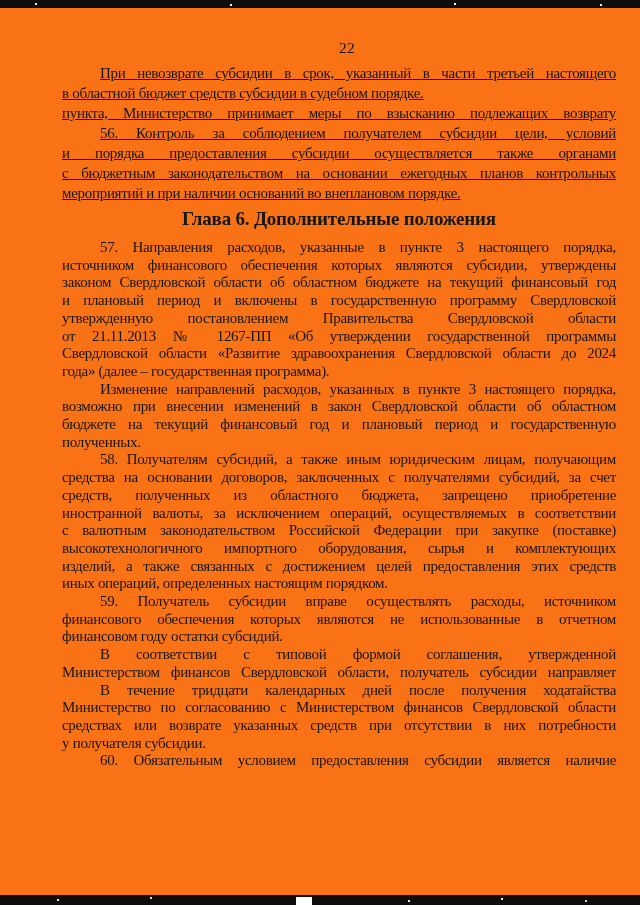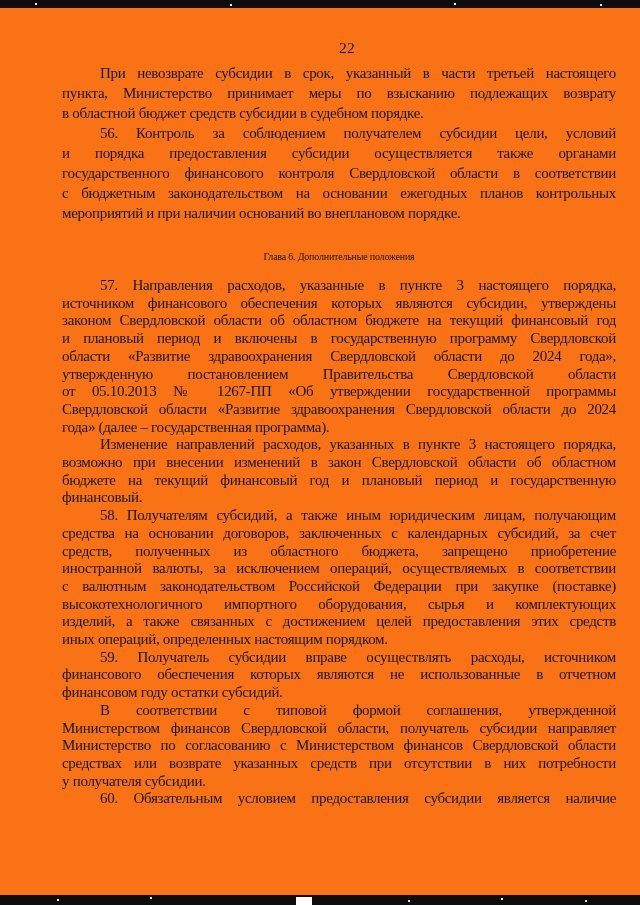--- a/index.html
+++ b/index.html
@@ -57,96 +57,95 @@
     font-size: 15.5px;
     line-height: 19px;
     margin-bottom: 6px;
     letter-spacing: 0.2px;
   }
   .para {
     font-size: 15px;
     line-height: 17.7px;
     letter-spacing: -0.3px;
   }
-  .para.lh20 { line-height: 20px; }
+  .para.lh20 { line-height: 20px; text-decoration: underline; }
   .line {
     text-align: justify;
     text-align-last: justify;
     white-space: normal;
   }
   .line.last { text-align-last: left; }
   .line.indent { text-indent: 38px; }
   .heading {
-    font-weight: normal;
+    font-weight: bold;
     text-align: center;
-    font-size: 10px;
+    font-size: 19px;
     line-height: 18px;
     letter-spacing: -0.2px;
-    margin-top: 25px;
+    margin-top: 7px;
     margin-bottom: 11px;
   }
 </style>
 </head>
 <body>
 
 <div class="page">
   <div class="edge-bar top"></div>
   <div class="content">
     <div class="page-num">22</div>
     <div id="blocks-host">
         <div class="para lh20">
           <div class="line indent">При невозврате субсидии в срок, указанный в части третьей настоящего</div>
+          <div class="line last">в областной бюджет средств субсидии в судебном порядке.</div>
           <div class="line">пункта, Министерство принимает меры по взысканию подлежащих возврату</div>
-          <div class="line last">в областной бюджет средств субсидии в судебном порядке.</div>
         </div>
         <div class="para lh20">
           <div class="line indent">56. Контроль за соблюдением получателем субсидии цели, условий</div>
           <div class="line">и порядка предоставления субсидии осуществляется также органами</div>
-          <div class="line">государственного финансового контроля Свердловской области в соответствии</div>
           <div class="line">с бюджетным законодательством на основании ежегодных планов контрольных</div>
           <div class="line last">мероприятий и при наличии оснований во внеплановом порядке.</div>
         </div>
         <div class="heading">Глава 6. Дополнительные положения</div>
         <div class="para">
           <div class="line indent">57. Направления расходов, указанные в пункте 3 настоящего порядка,</div>
           <div class="line">источником финансового обеспечения которых являются субсидии, утверждены</div>
           <div class="line">законом Свердловской области об областном бюджете на текущий финансовый год</div>
           <div class="line">и плановый период и включены в государственную программу Свердловской</div>
-          <div class="line">области «Развитие здравоохранения Свердловской области до 2024 года»,</div>
           <div class="line">утвержденную постановлением Правительства Свердловской области</div>
-          <div class="line">от 05.10.2013 № 1267-ПП «Об утверждении государственной программы</div>
+          <div class="line">от 21.11.2013 № 1267-ПП «Об утверждении государственной программы</div>
           <div class="line">Свердловской области «Развитие здравоохранения Свердловской области до 2024</div>
           <div class="line last">года» (далее – государственная программа).</div>
         </div>
         <div class="para">
           <div class="line indent">Изменение направлений расходов, указанных в пункте 3 настоящего порядка,</div>
           <div class="line">возможно при внесении изменений в закон Свердловской области об областном</div>
           <div class="line">бюджете на текущий финансовый год и плановый период и государственную</div>
-          <div class="line last">финансовый.</div>
+          <div class="line last">полученных.</div>
         </div>
         <div class="para">
           <div class="line indent">58. Получателям субсидий, а также иным юридическим лицам, получающим</div>
-          <div class="line">средства на основании договоров, заключенных с календарных субсидий, за счет</div>
+          <div class="line">средства на основании договоров, заключенных с получателями субсидий, за счет</div>
           <div class="line">средств, полученных из областного бюджета, запрещено приобретение</div>
           <div class="line">иностранной валюты, за исключением операций, осуществляемых в соответствии</div>
           <div class="line">с валютным законодательством Российской Федерации при закупке (поставке)</div>
           <div class="line">высокотехнологичного импортного оборудования, сырья и комплектующих</div>
           <div class="line">изделий, а также связанных с достижением целей предоставления этих средств</div>
           <div class="line last">иных операций, определенных настоящим порядком.</div>
         </div>
         <div class="para">
           <div class="line indent">59. Получатель субсидии вправе осуществлять расходы, источником</div>
           <div class="line">финансового обеспечения которых являются не использованные в отчетном</div>
           <div class="line last">финансовом году остатки субсидий.</div>
         </div>
         <div class="para">
           <div class="line indent">В соответствии с типовой формой соглашения, утвержденной</div>
           <div class="line">Министерством финансов Свердловской области, получатель субсидии направляет</div>
         </div>
         <div class="para">
+          <div class="line indent">В течение тридцати календарных дней после получения ходатайства</div>
           <div class="line">Министерство по согласованию с Министерством финансов Свердловской области</div>
           <div class="line">средствах или возврате указанных средств при отсутствии в них потребности</div>
           <div class="line last">у получателя субсидии.</div>
         </div>
         <div class="para">
           <div class="line indent">60. Обязательным условием предоставления субсидии является наличие</div>
         </div>
       </div>
   </div>
   <div class="edge-bar bottom">

